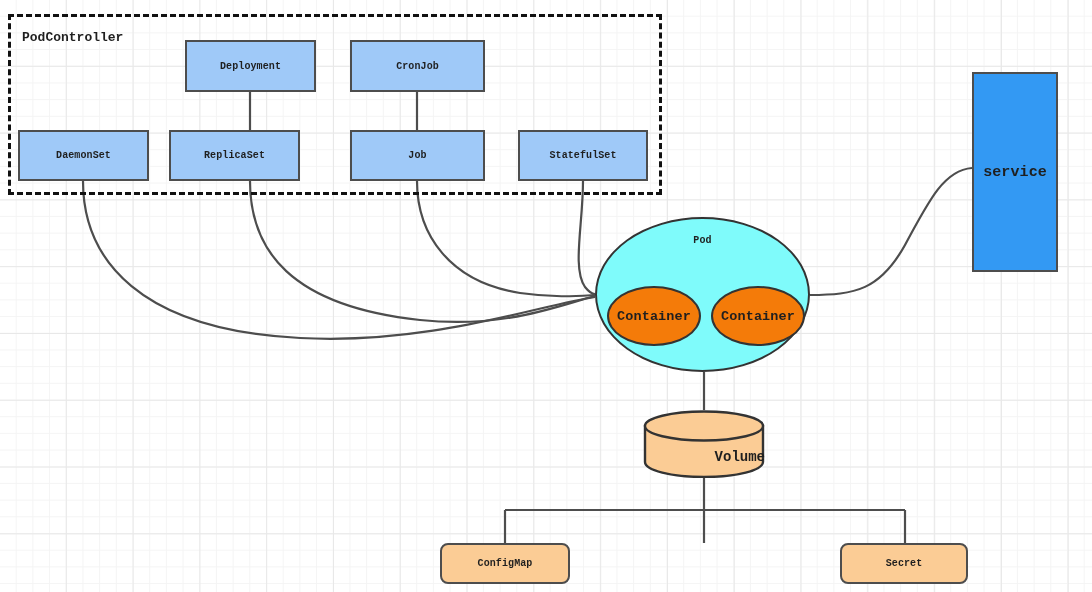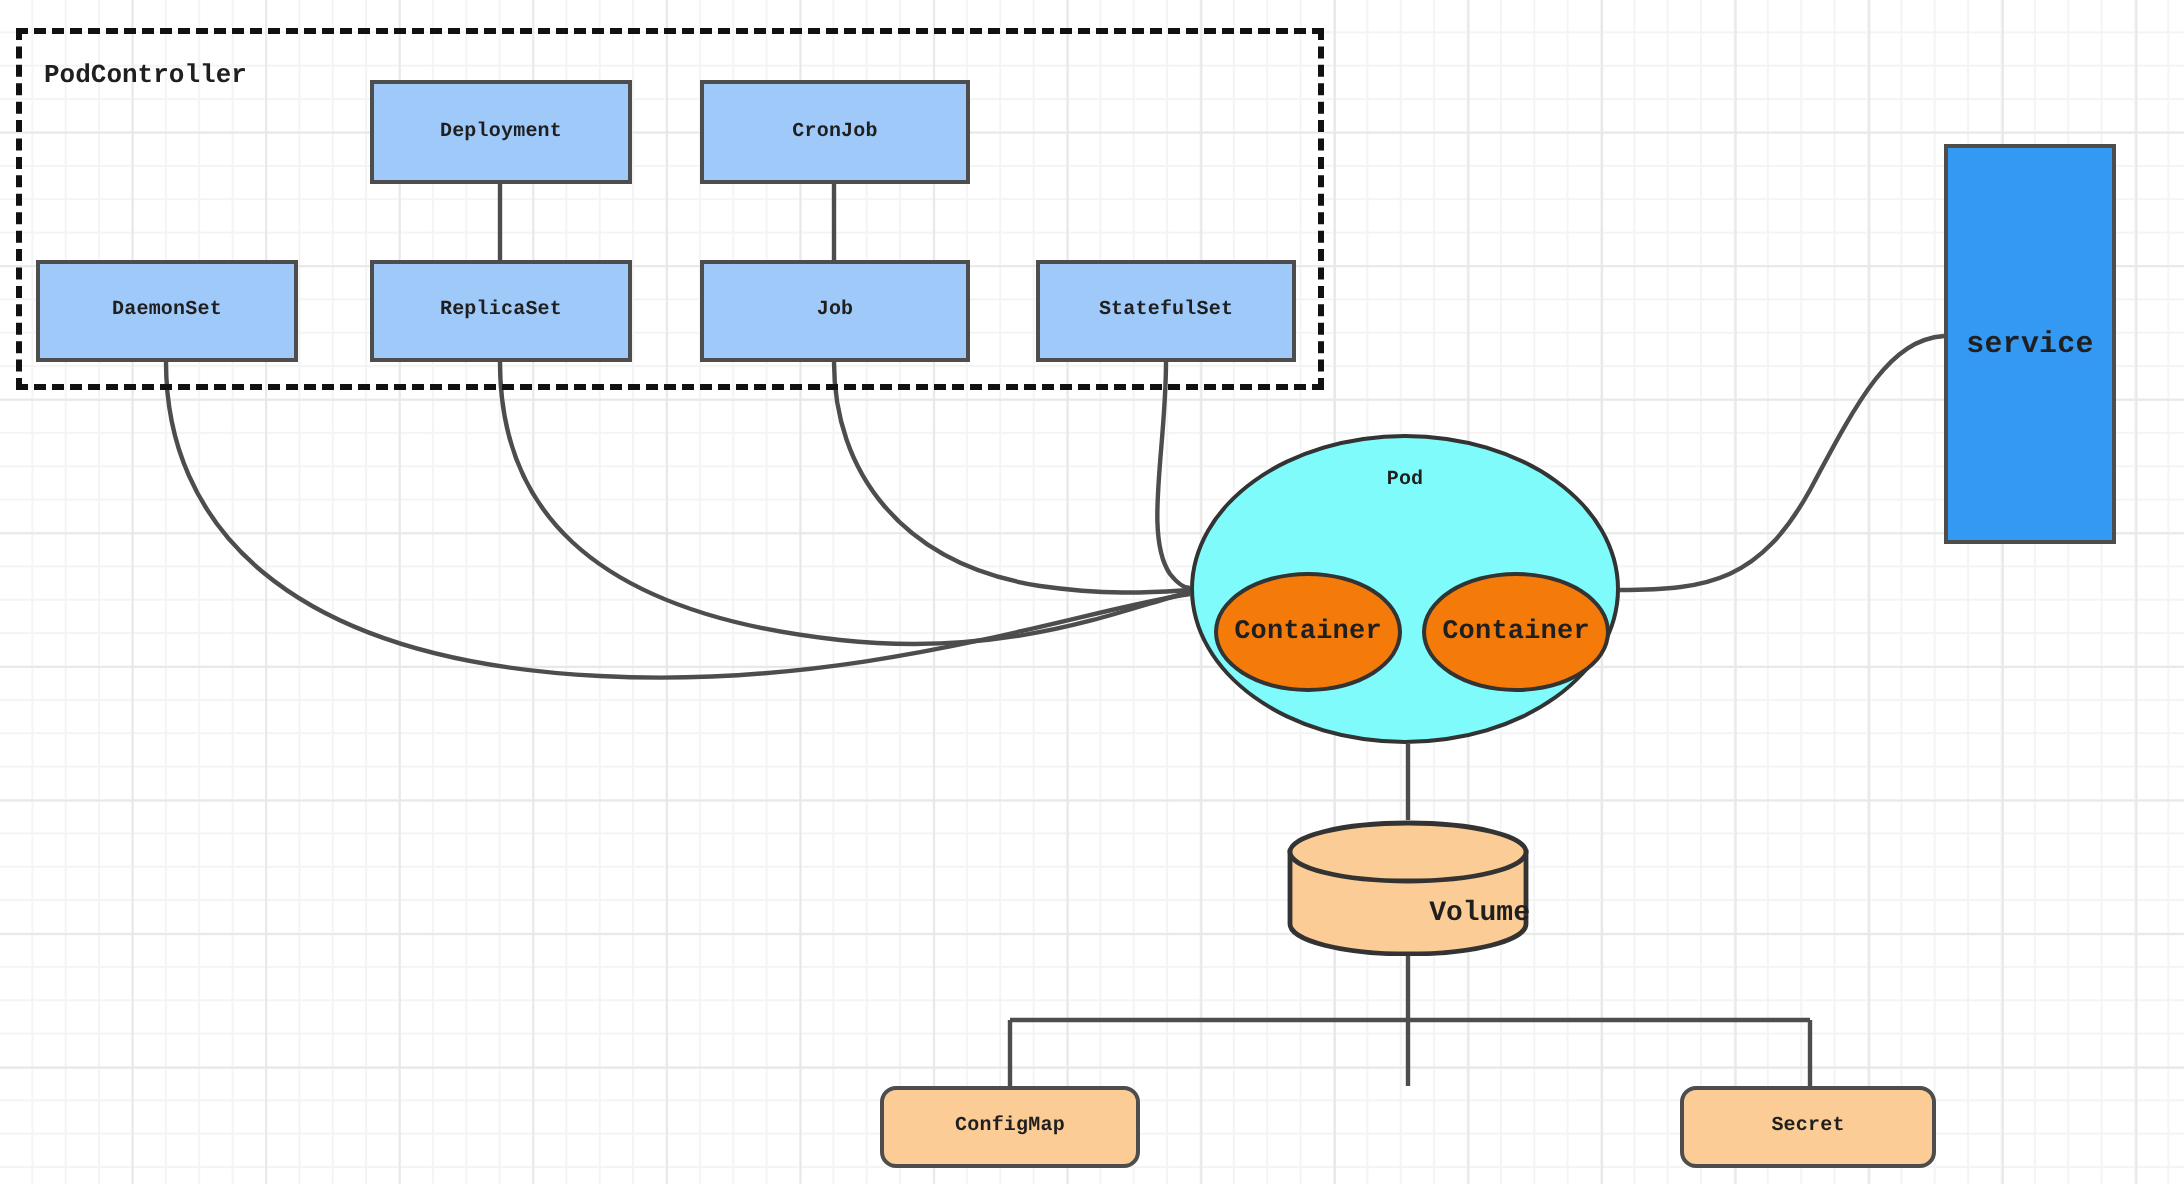--- a/index.html
+++ b/index.html
@@ -140,21 +140,21 @@
   <div class="node ctl-box" style="left:185px; top:40px; width:131px; height:52px;">
     <span>Deployment</span>
   </div>
   <div class="node ctl-box" style="left:350px; top:40px; width:135px; height:52px;">
     <span>CronJob</span>
   </div>
 
   <div class="node ctl-box" style="left:18px; top:130px; width:131px; height:51px;">
     <span>DaemonSet</span>
   </div>
-  <div class="node ctl-box" style="left:185px; top:130px; width:131px; height:51px;">
+  <div class="node ctl-box" style="left:169px; top:130px; width:131px; height:51px;">
     <span>ReplicaSet</span>
   </div>
   <div class="node ctl-box" style="left:350px; top:130px; width:135px; height:51px;">
     <span>Job</span>
   </div>
   <div class="node ctl-box" style="left:518px; top:130px; width:130px; height:51px;">
     <span>StatefulSet</span>
   </div>
 
   <div class="node service-box" style="left:972px; top:72px; width:86px; height:200px;">

